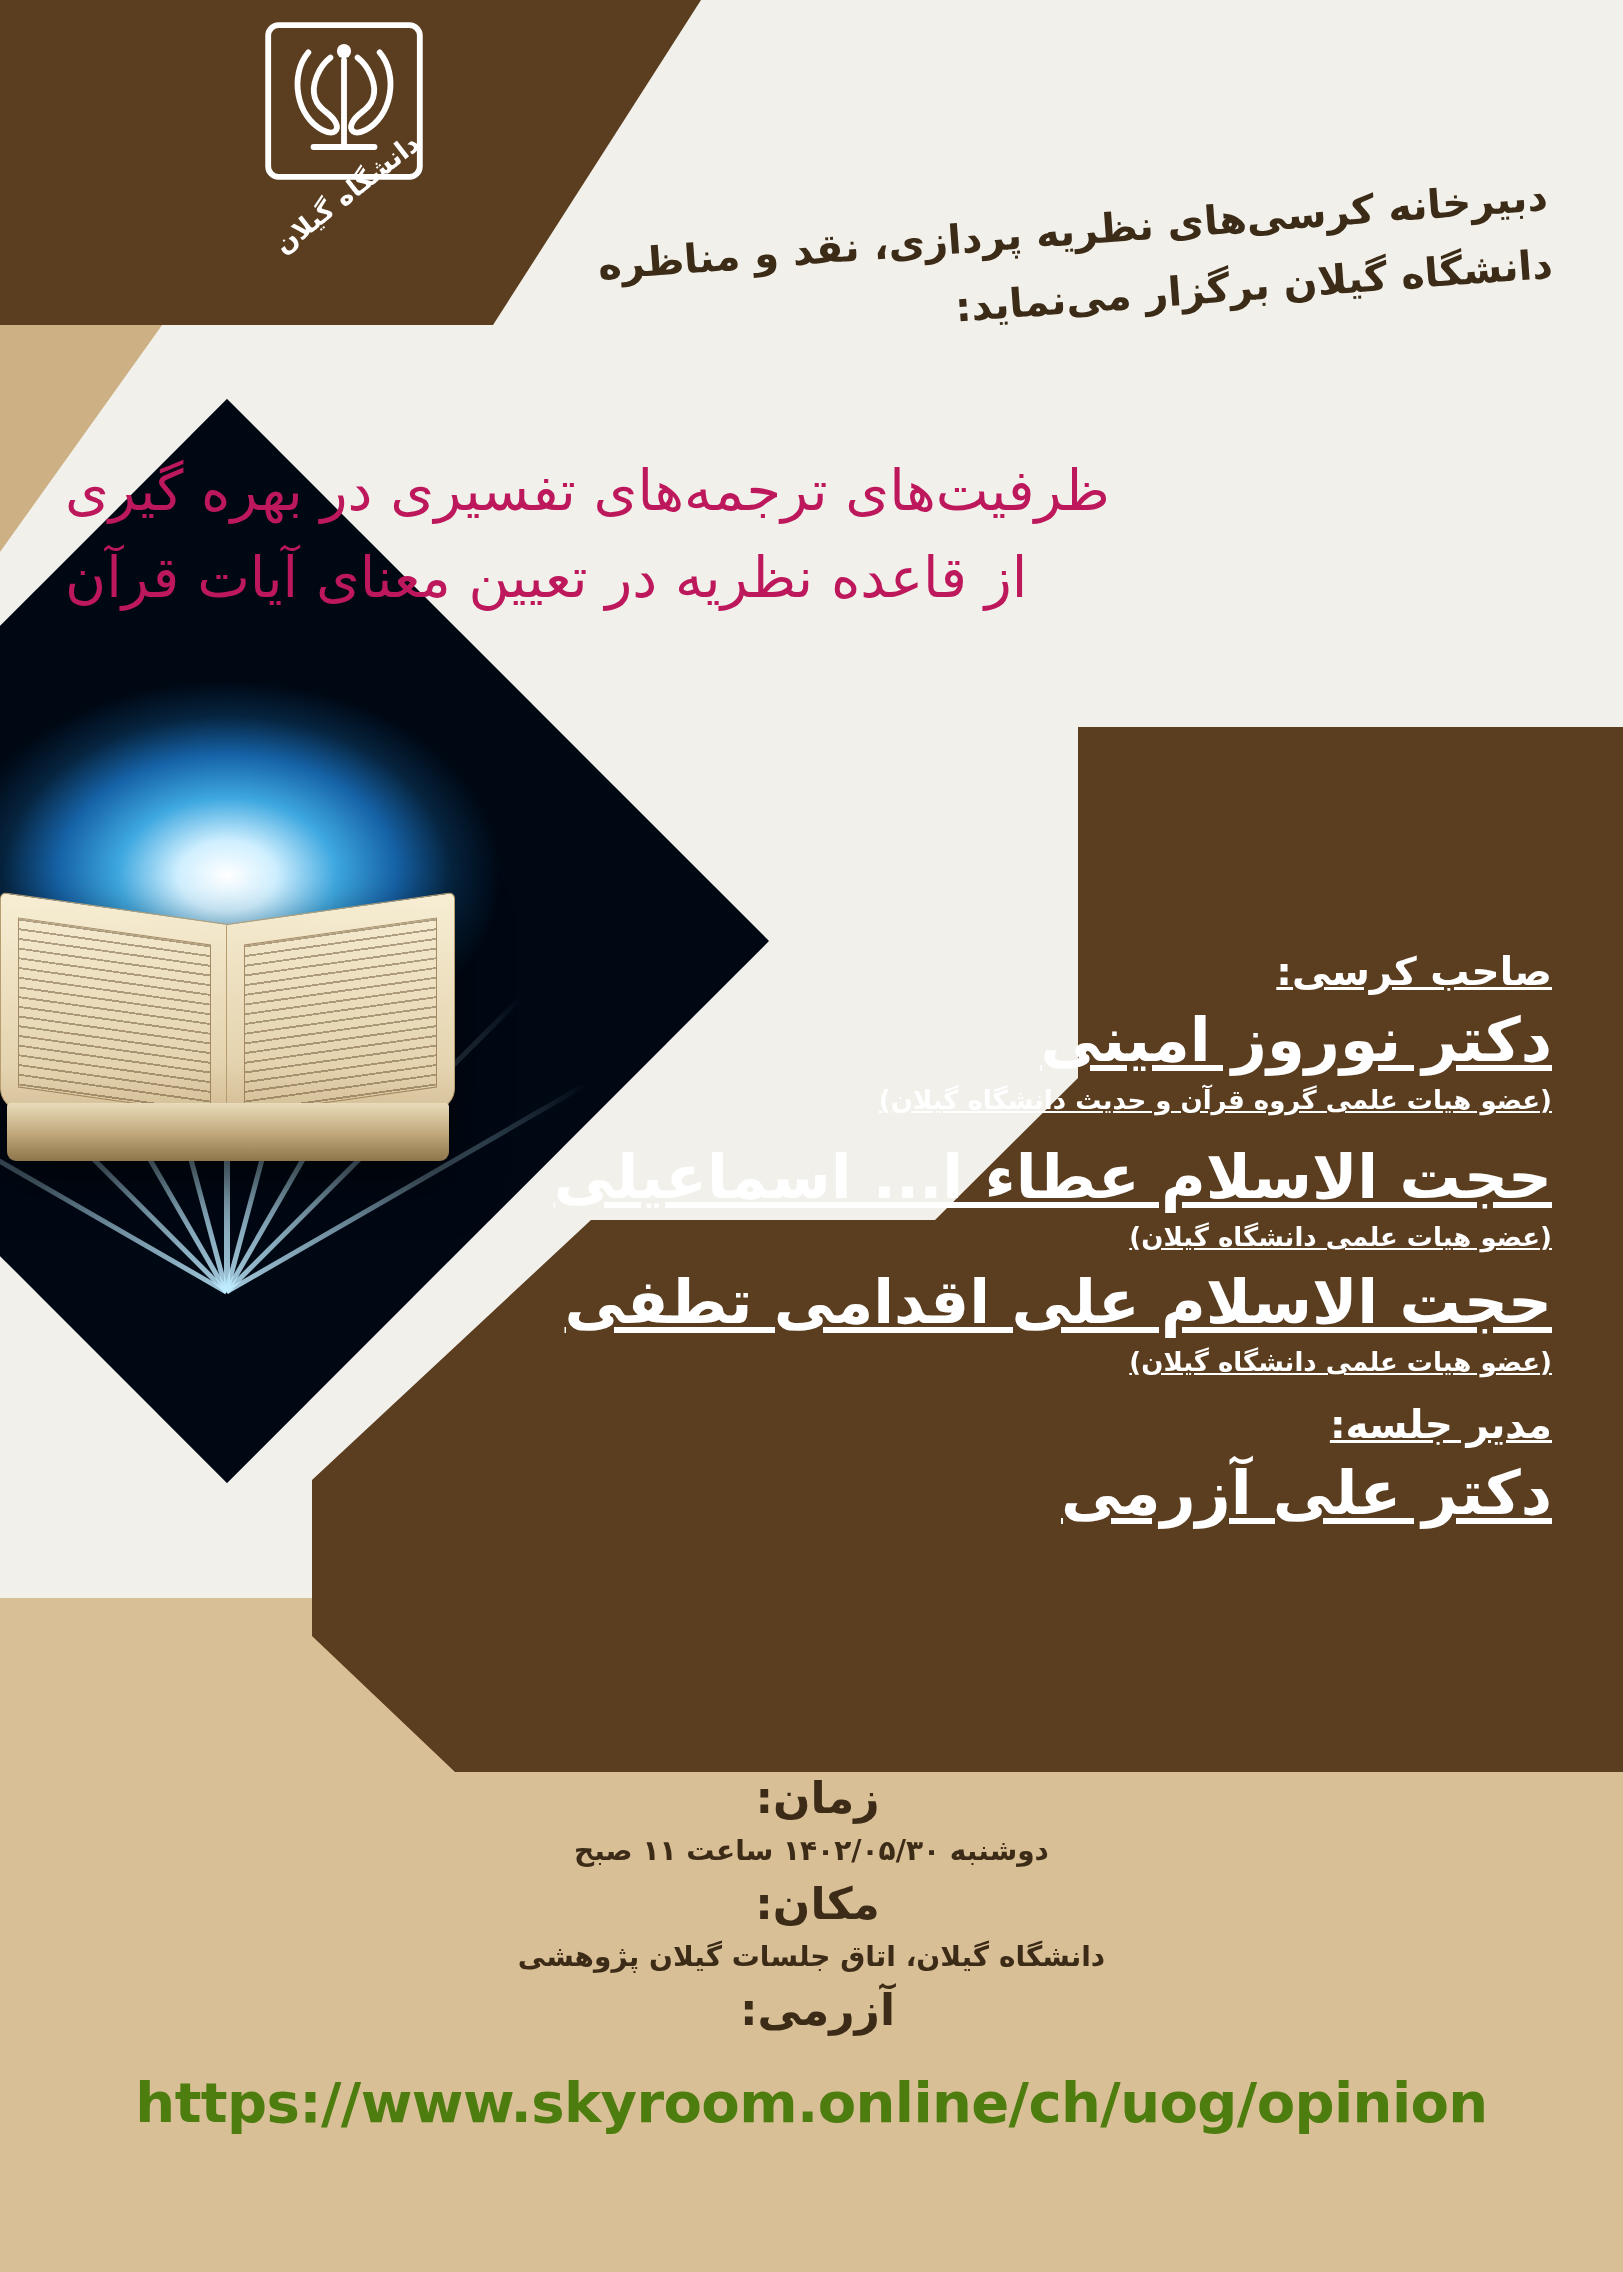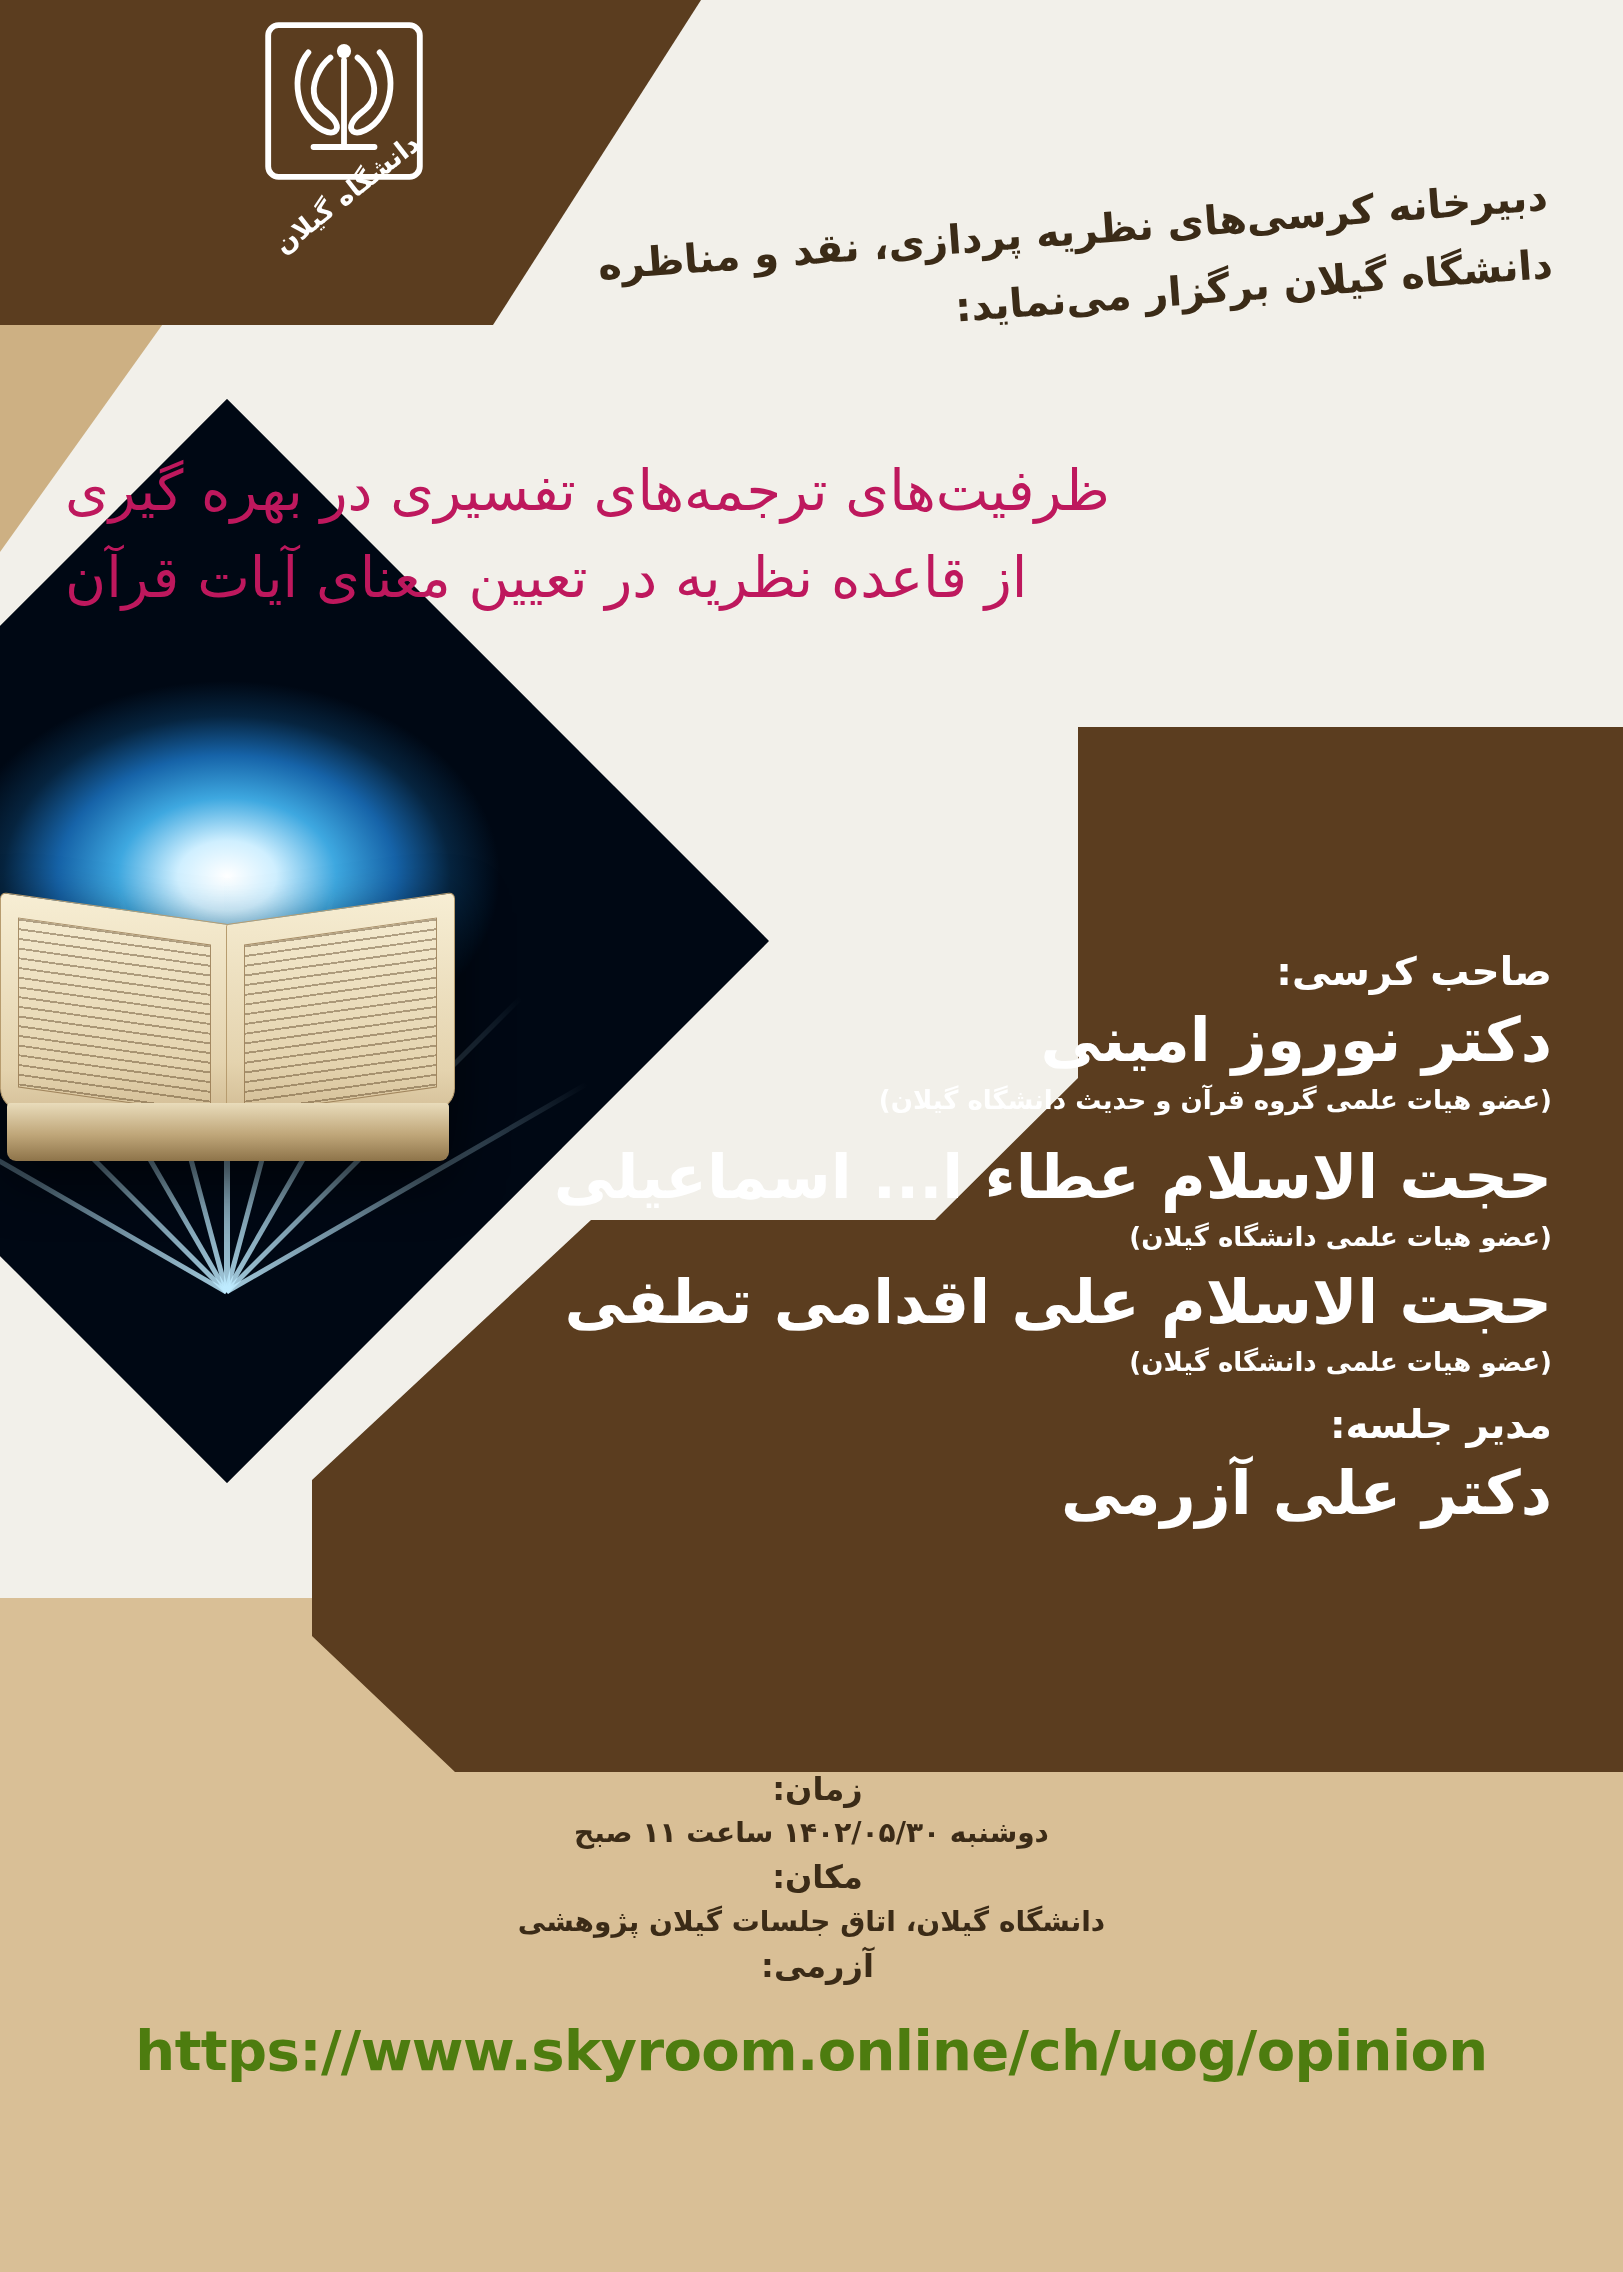--- a/index.html
+++ b/index.html
@@ -233,20 +233,21 @@
 
   
   .speakers {
     position: absolute;
     right: 71px;
     top: 929px;
     width: 1104px;
     text-align: right;
     color: #ffffff;
     z-index: 7;
+    text-decoration: underline;
   }
   .role {
     font-size: 39px;
     font-weight: bold;
     line-height: 1.35;
     margin-top: 17px;
   }
   .person {
     font-size: 61px;
     font-weight: bold;
@@ -264,21 +265,21 @@
   .footer {
     position: absolute;
     left: 0;
     right: 0;
     top: 1766px;
     text-align: center;
     color: #3b2b17;
     z-index: 7;
   }
   .f-label {
-    font-size: 32px;
+    font-size: 44px;
     font-weight: bold;
     line-height: 1.45;
     margin-left: 12px;
   }
   .f-value {
     font-size: 28px;
     font-weight: bold;
     line-height: 1.5;
   }
   .link {

